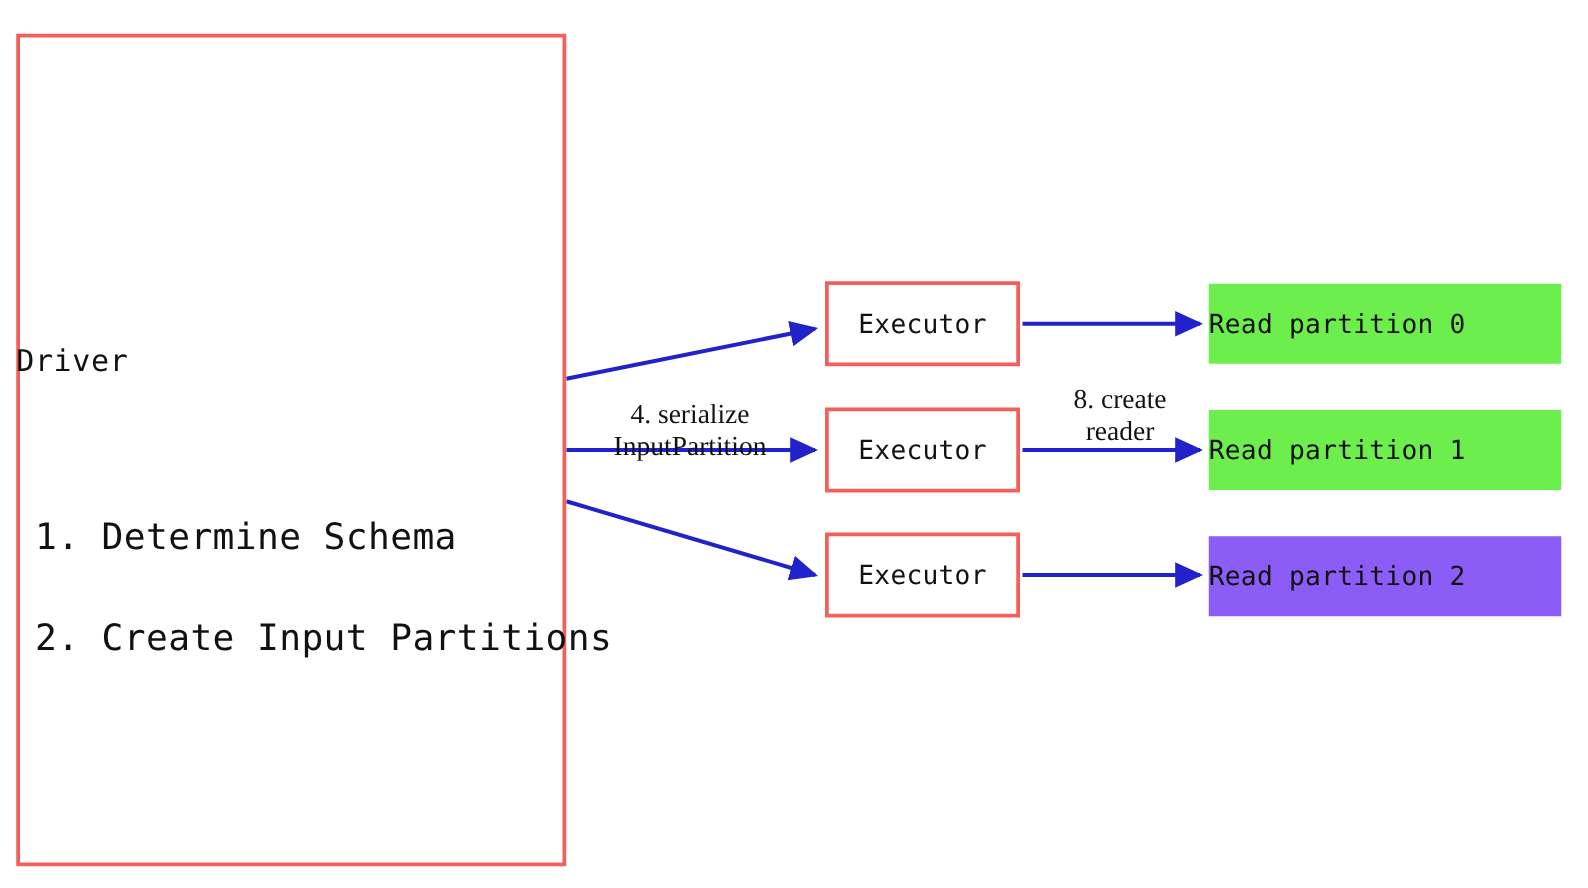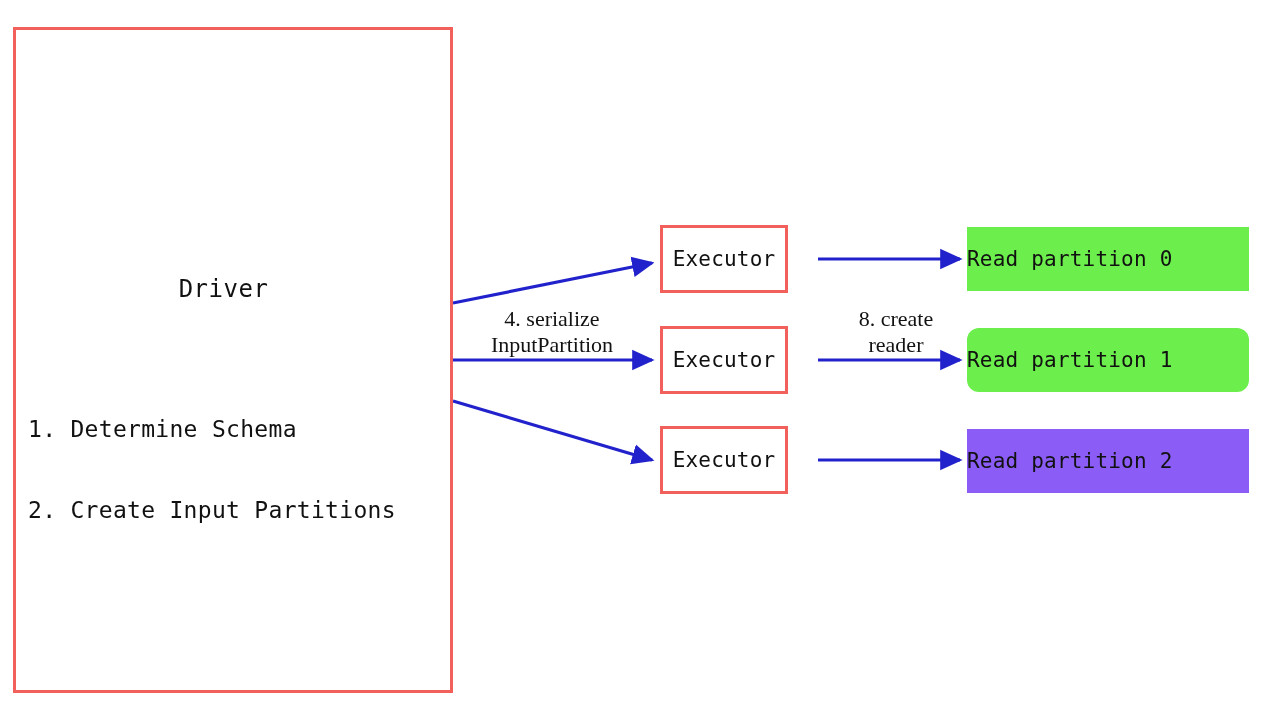--- a/index.html
+++ b/index.html
@@ -32,43 +32,43 @@
     height: 666px;
     border: 3px solid #f2605c;
     box-sizing: border-box;
     background: #ffffff;
   }
   .driver-title {
     position: absolute;
     left: 13px;
     top: 275px;
     width: 421px;
-    text-align: center;
+    text-align: left;
     font-family: "DejaVu Sans Mono", "Liberation Mono", monospace;
     font-size: 24px;
     color: #111111;
     letter-spacing: 0.5px;
   }
   .driver-steps {
     position: absolute;
     left: 28px;
     top: 362px;
     font-family: "DejaVu Sans Mono", "Liberation Mono", monospace;
-    font-size: 23px;
+    font-size: 29px;
     line-height: 27px;
     color: #111111;
     white-space: pre;
     letter-spacing: 0.3px;
   }
   .driver-step-line { display: block; }
 
   
   .exec-box {
     position: absolute;
-    width: 128px;
+    width: 156px;
     height: 68px;
     border: 3px solid #f2605c;
     box-sizing: border-box;
     background: #ffffff;
     display: flex;
     align-items: center;
     justify-content: center;
   }
   .exec-label {
     font-family: "DejaVu Sans Mono", "Liberation Mono", monospace;
@@ -90,36 +90,36 @@
     display: flex;
     align-items: center;
   }
   .part-label {
     font-family: "DejaVu Sans Mono", "Liberation Mono", monospace;
     font-size: 21px;
     color: #111111;
     letter-spacing: 0.2px;
   }
   .part-1 { top: 227px; }
-  .part-2 { top: 328px; border-radius: 12px; }
+  .part-2 { top: 328px; }
   .part-3 { top: 429px; }
 
   
   .edge-label {
     position: absolute;
     font-family: "Liberation Serif", "DejaVu Serif", serif;
     font-size: 22px;
     line-height: 26px;
     color: #121212;
     text-align: center;
     white-space: nowrap;
   }
   .edge-label-serialize {
     left: 466px;
-    top: 306px;
+    top: 318px;
     width: 172px;
   }
   .edge-label-create {
     left: 833px;
     top: 306px;
     width: 126px;
   }
   .edge-label-line { display: block; }
 </style>
 </head>

